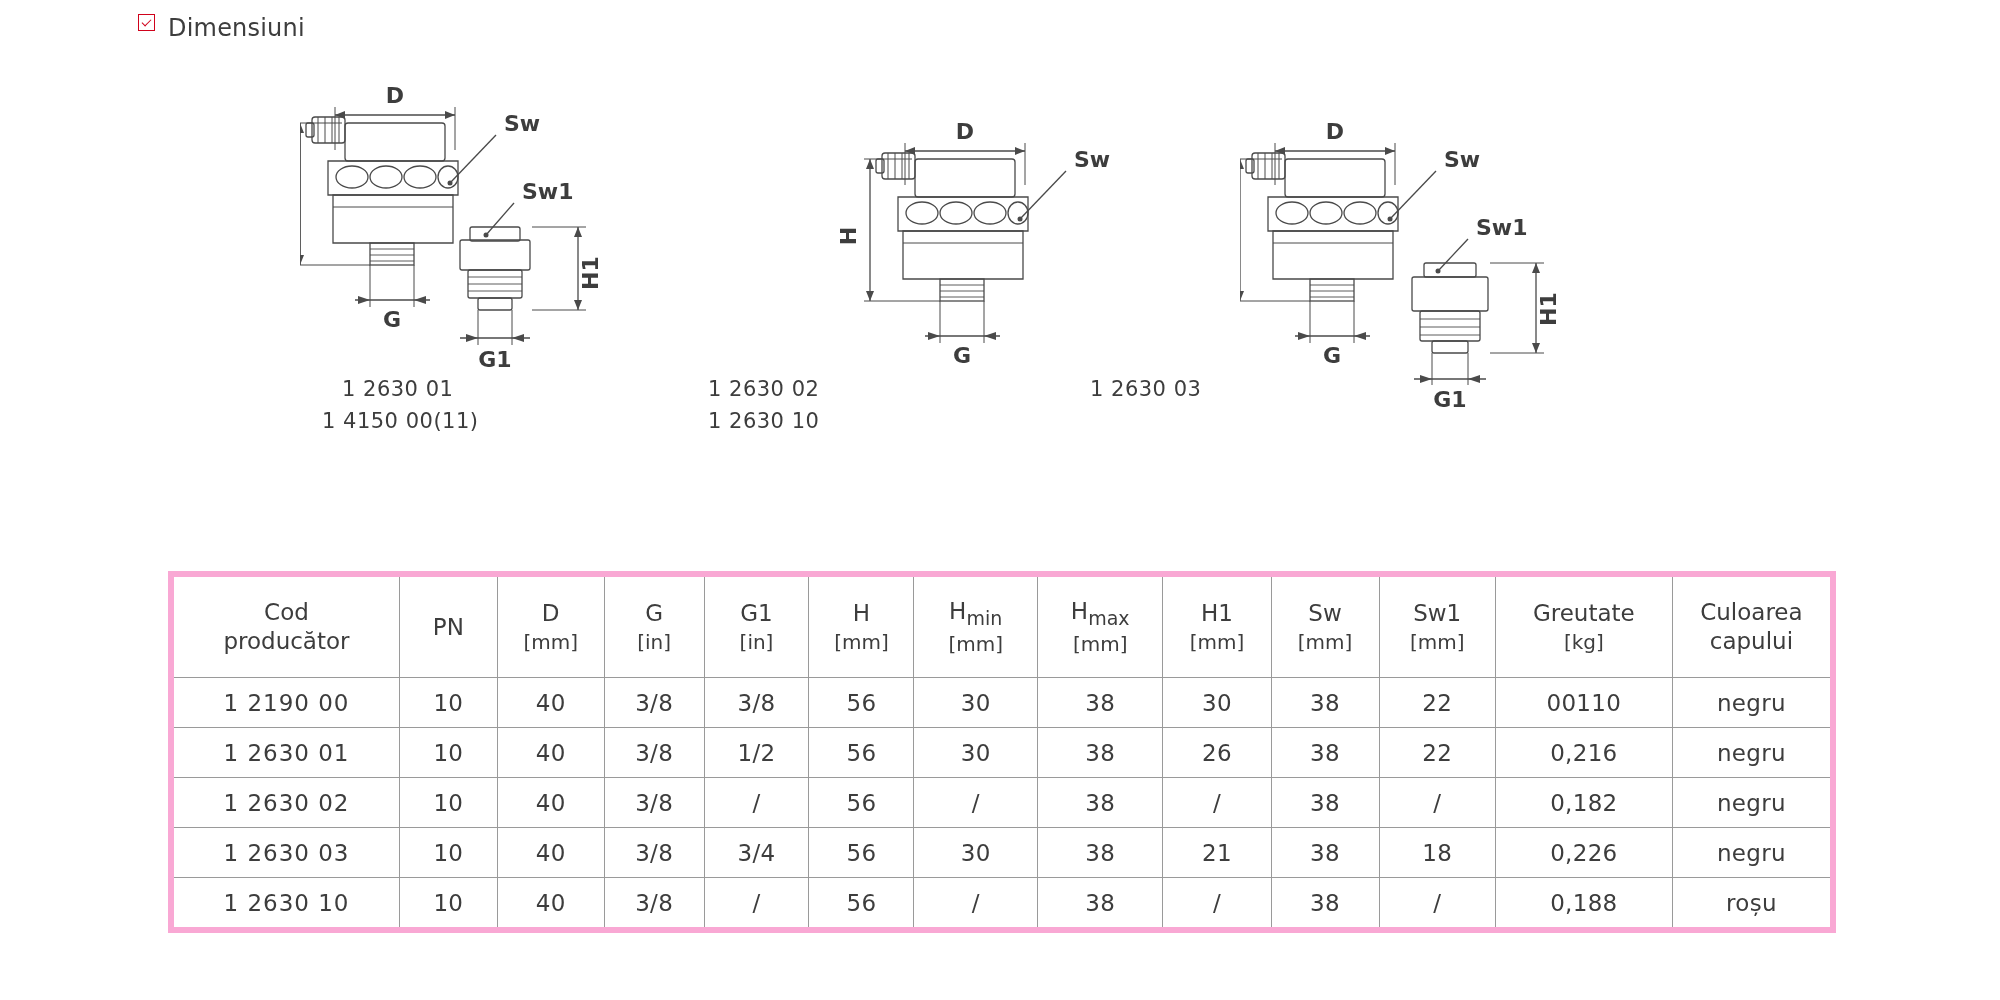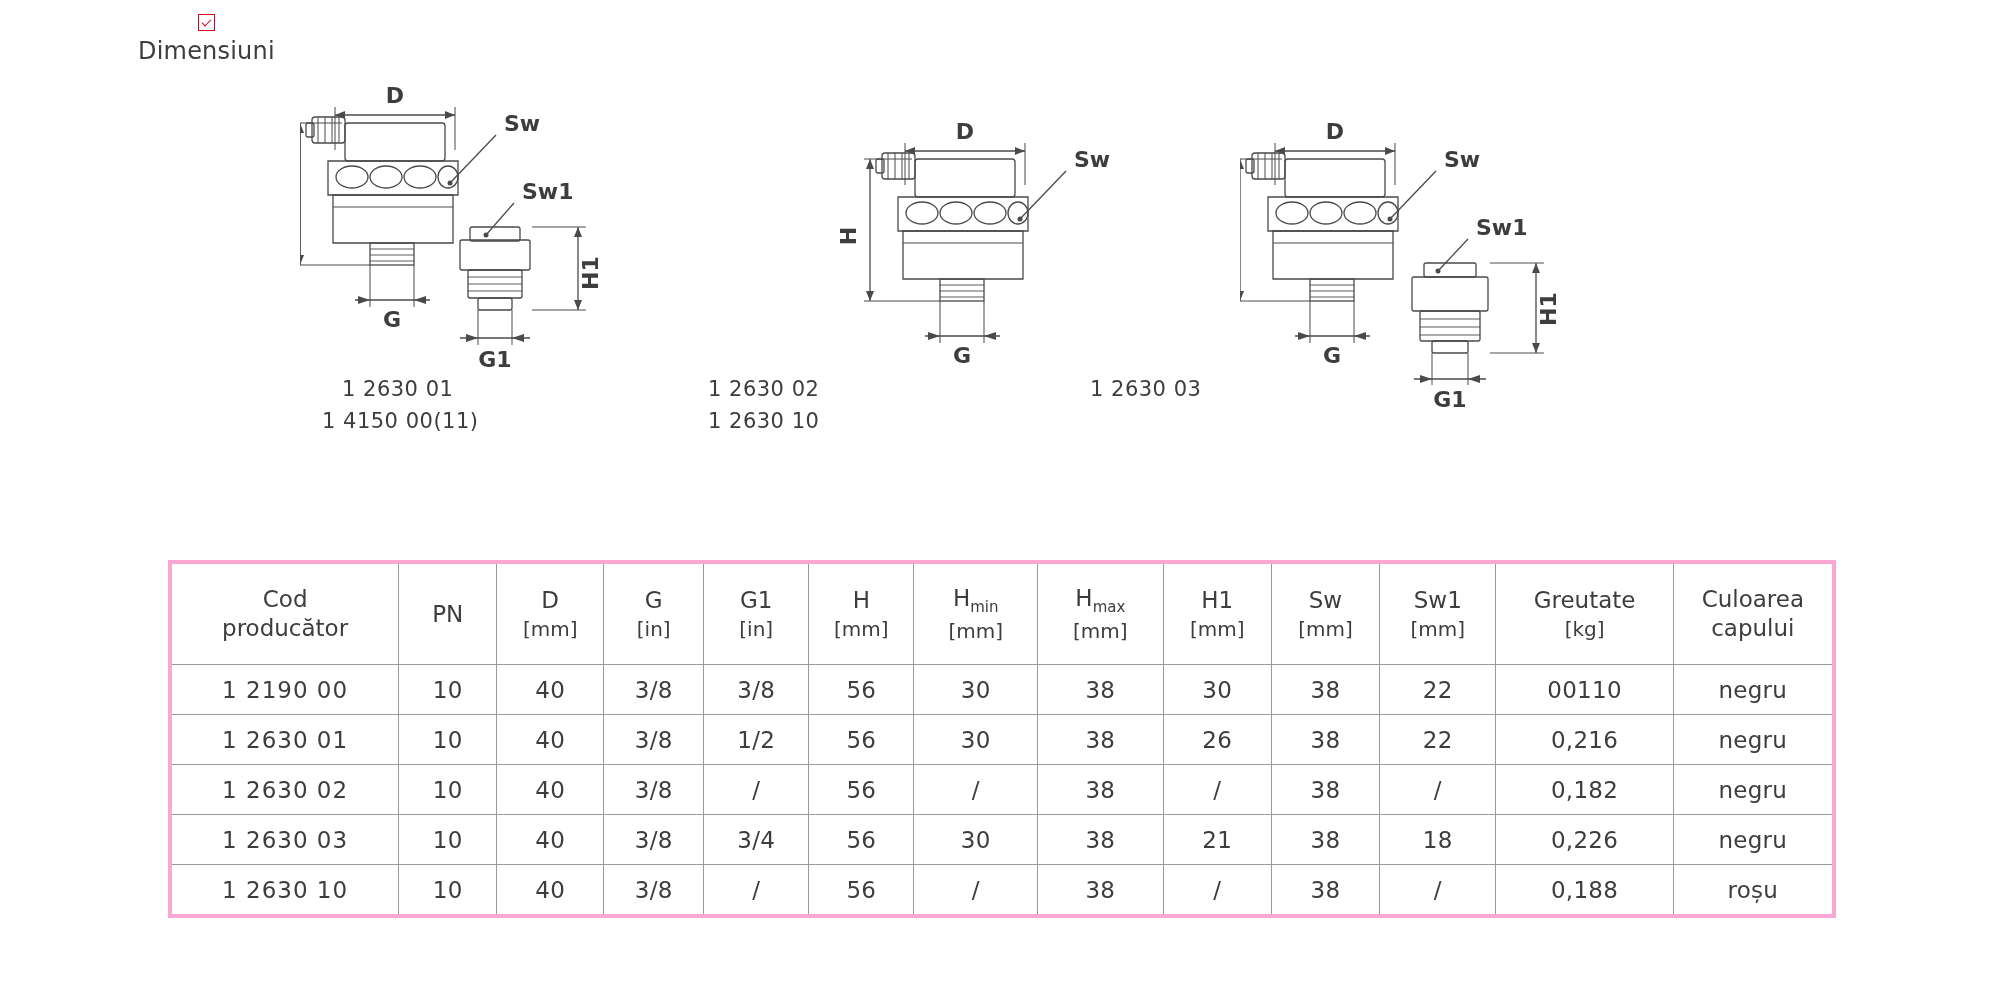--- a/index.html
+++ b/index.html
@@ -21,23 +21,21 @@
     width: 2000px;
     height: 1000px;
   }
 
   
   .section-header {
     position: absolute;
     left: 138px;
     top: 14px;
     display: flex;
-    align-items: center;
-    gap: 6px;
-    flex-direction: column;
+    gap: 13px;
   }
   .toggle-box {
     width: 17px;
     height: 17px;
     border: 1.6px solid #d0021b;
     box-sizing: border-box;
     position: relative;
     display: inline-block;
   }
   .toggle-box::after {
@@ -112,34 +110,35 @@
     font-size: 23px;
     padding: 2px 2px;
     line-height: 1.25;
   }
   table.spec thead th .unit {
     display: block;
     font-size: 20px;
     margin-top: 2px;
   }
   table.spec thead th .sub {
-    font-size: 15px;
+    font-size: 19px;
     vertical-align: sub;
   }
   table.spec tbody td {
     height: 47px;
     font-size: 23px;
     letter-spacing: 0.3px;
   }
   table.spec tbody td.code {
     letter-spacing: 1px;
   }
   
   table.spec {
-    border: 4px solid #f9a8d4;
+    border: 6px solid #f9a8d4;
+    margin-top: 11px;
   }
 </style>
 </head>
 <body>
 
 <div id="page">
 
   <div class="section-header">
     <span class="toggle-box"></span>
     <span class="section-title">Dimensiuni</span>

